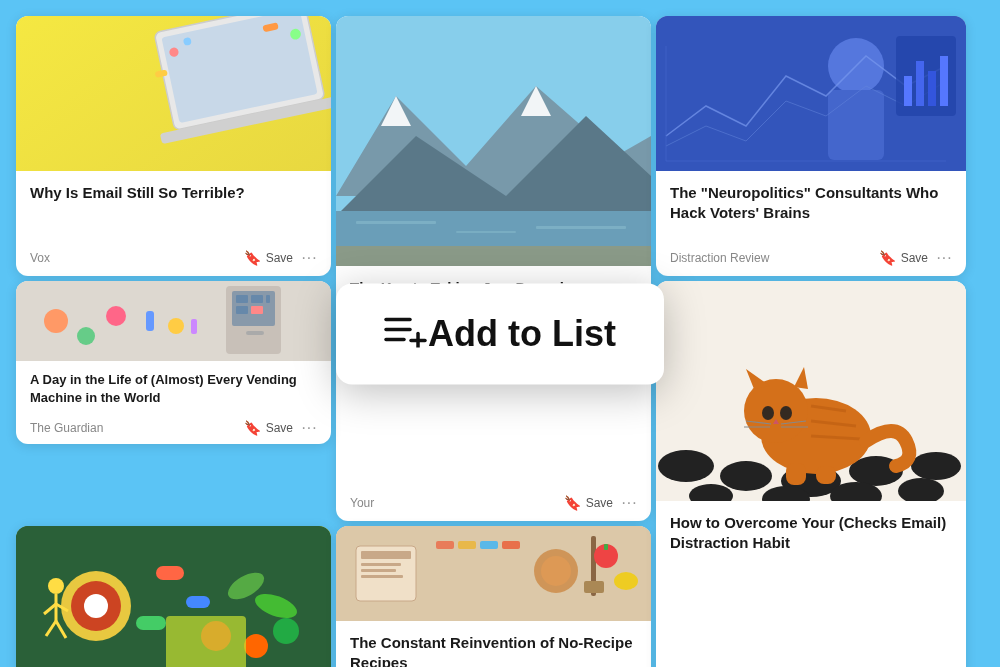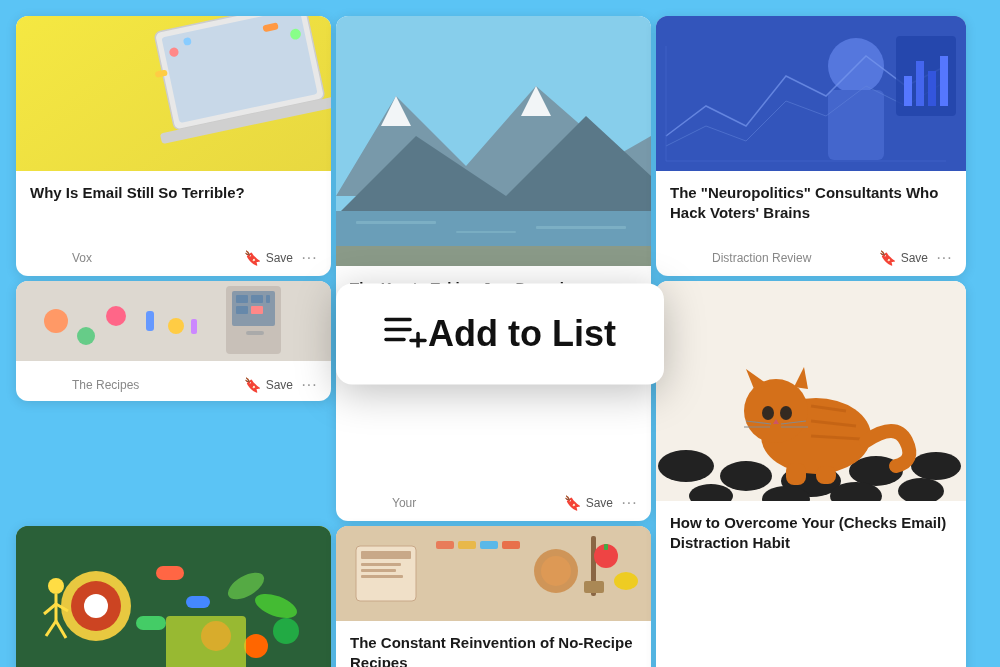--- a/index.html
+++ b/index.html
@@ -47,21 +47,20 @@
     .card-footer {
       display: flex;
       align-items: center;
       justify-content: space-between;
       margin-top: 6px;
     }
 
     .card-source {
       font-size: 12px;
       color: #888;
-      margin-left: 42px;
     }
 
     .card-actions {
       display: flex;
       align-items: center;
       gap: 8px;
     }
 
     .save-btn {
       display: flex;
@@ -281,22 +280,23 @@
 
         <circle cx="40" cy="40" r="12" fill="#ff9966"></circle>
         <circle cx="70" cy="55" r="9" fill="#66cc88"></circle>
         <circle cx="100" cy="35" r="10" fill="#ff6688"></circle>
         <rect x="130" y="30" width="8" height="20" rx="3" fill="#6699ff"></rect>
         <circle cx="160" cy="45" r="8" fill="#ffcc44"></circle>
         <rect x="175" y="38" width="6" height="15" rx="2" fill="#cc88ff"></rect>
       </svg>
     </div>
     <div class="card-body" style="padding: 10px 14px 8px;">
+      <div class="card-title" style="font-size:13px;">A Day in the Life of (Almost) Every Vending Machine in the World</div>
       <div class="card-footer">
-        <span class="card-source">The Recipes</span>
+        <span class="card-source">The Guardian</span>
         <div class="card-actions">
           <button class="save-btn">
             <span class="pocket-icon">🔖</span>
             <span>Save</span>
           </button>
           <button class="more-btn">···</button>
         </div>
       </div>
     </div>
   </div>

